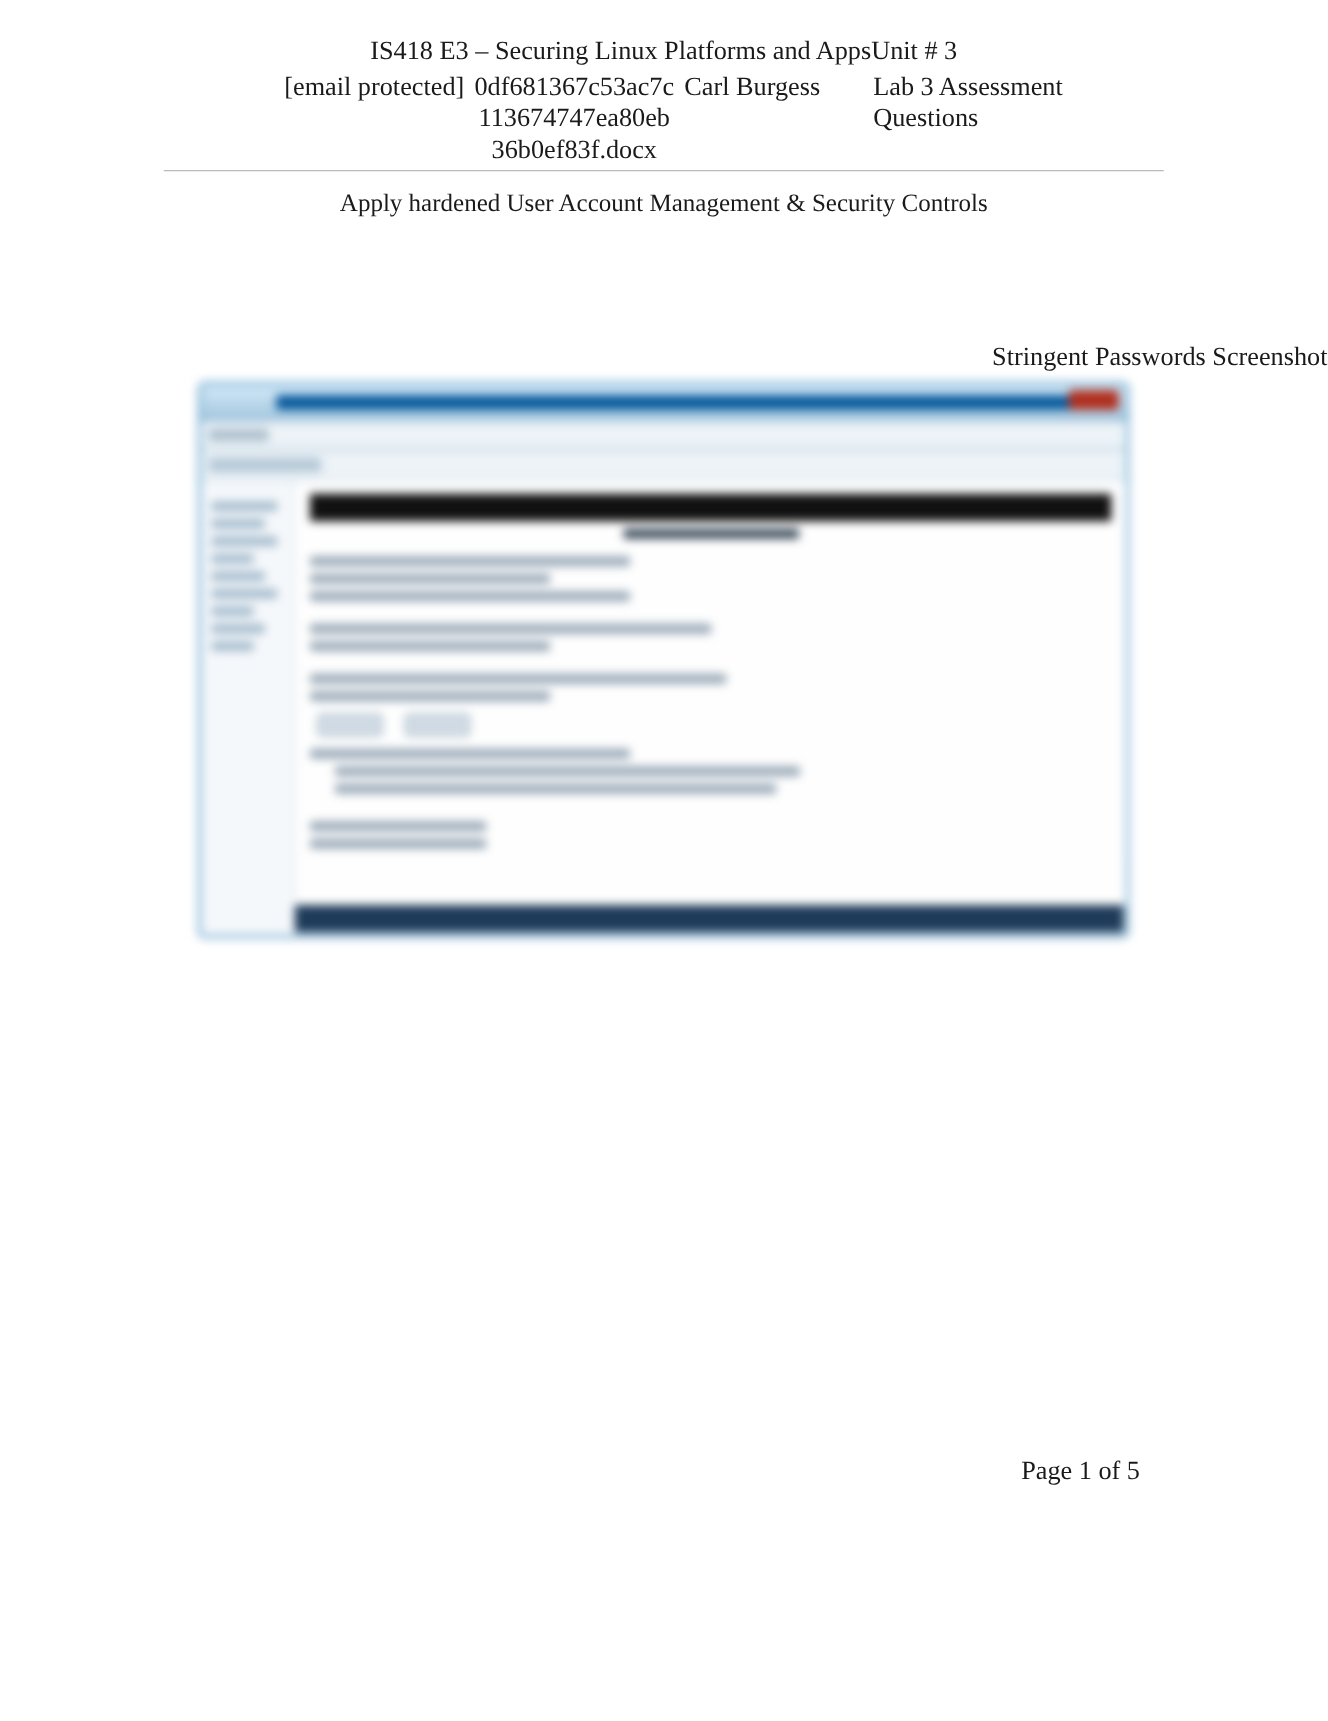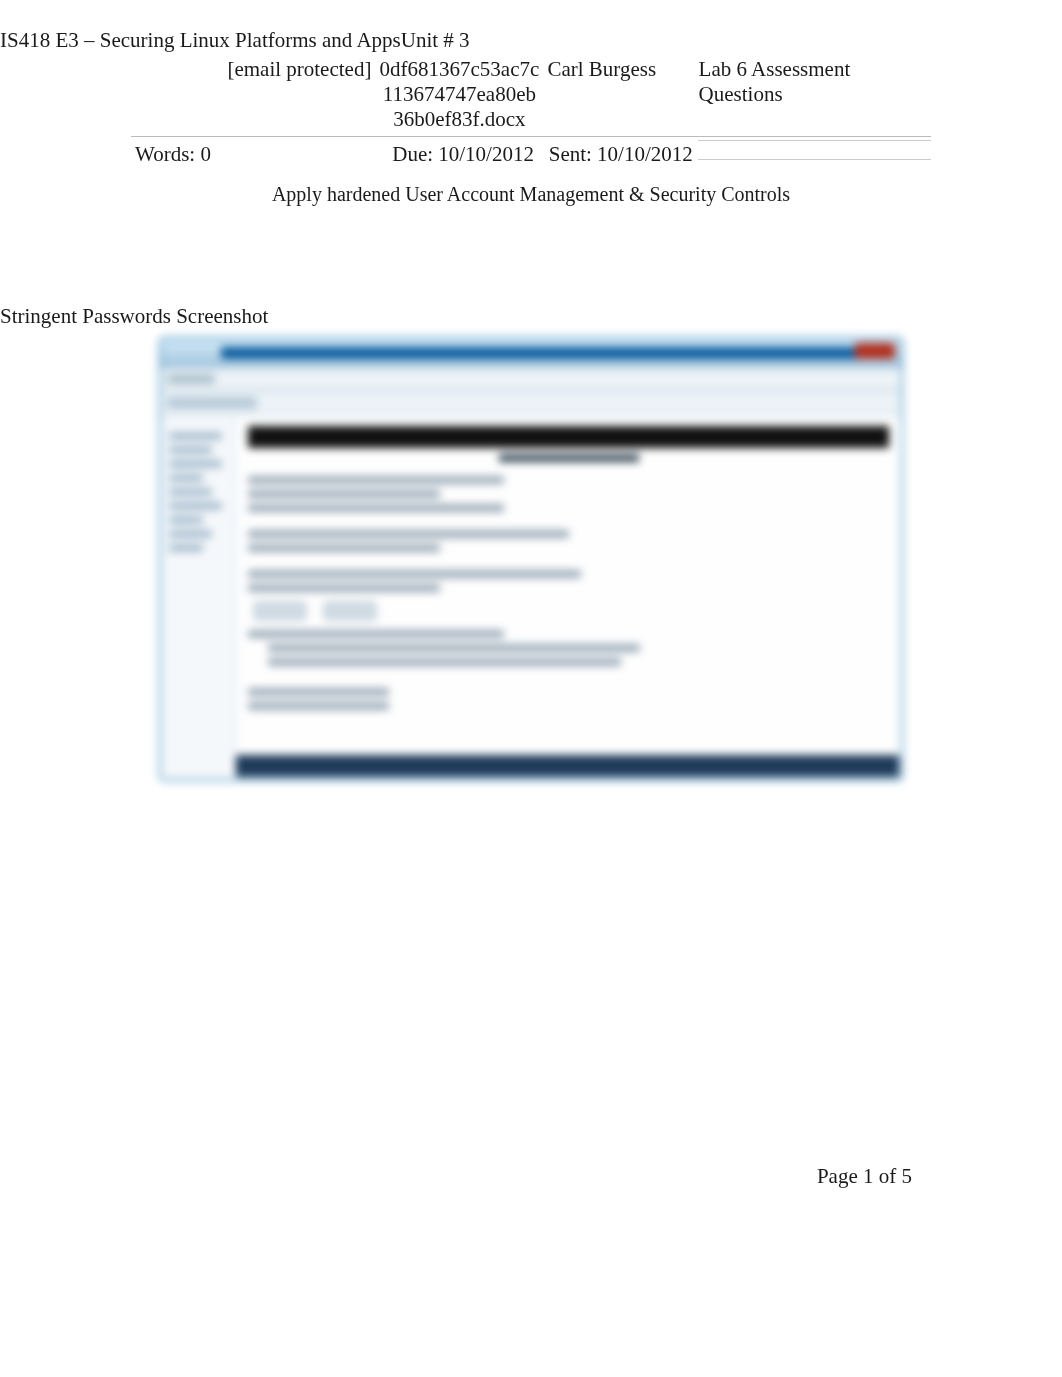--- a/index.html
+++ b/index.html
@@ -12,20 +12,21 @@
   }
   .page {
     width: 1062px;
     min-height: 1377px;
     position: relative;
     box-sizing: border-box;
   }
 
   
   .doc-title {
+    text-align: center;
     font-size: 21px;
     padding-top: 28px;
   }
   .meta-table {
     width: 800px;
     margin: 2px auto 0;
     border-collapse: collapse;
     font-size: 21px;
   }
   .meta-table td {
@@ -61,24 +62,25 @@
     border-top: 1px solid #ccc;
     border-bottom: 1px solid #ccc;
   }
 
   .section-title {
     text-align:center;
     font-size: 20px;
     margin-top: 14px;
   }
   .caption {
-    text-align:left;
+    text-align:right;
     font-size: 21px;
     margin-top: 98px;
     margin-bottom: 8px;
+    margin-left: 41px;
   }
 
   
   .screenshot-frame {
     width: 740px;
     height: 440px;
     margin: 0 auto;
     border: 2px solid #5aa0cd;
     border-radius: 5px;
     background: linear-gradient(to bottom, #eef4f8 0%, #e4ecf2 100%);
@@ -216,33 +218,27 @@
   <table class="meta-table">
     <tbody>
         <tr class="row1">
       <td class="col-a">[email protected]</td>
       <td class="col-b center-text">
         <div>0df681367c53ac7c</div>
         <div>113674747ea80eb</div>
         <div>36b0ef83f.docx</div>
       </td>
       <td class="col-c">Carl Burgess</td>
-      <td class="col-d">Lab 6 Assessment Questions</td>
+      <td class="col-d">Lab 3 Assessment Questions</td>
     </tr>
   </tbody>
     </table>
 
   <div class="thin-sep"></div>
 
-  <div class="meta-row2">
-    <div class="cell" style="width:250px;">Words: 0</div>
-    <div class="cell" style="width:160px; text-align:center;">Due: 10/10/2012</div>
-    <div class="cell" style="width:150px;">Sent: 10/10/2012</div>
-    <div class="worth-box"></div>
-  </div>
 
   <div class="section-title">Apply hardened User Account Management &amp; Security Controls</div>
 
   <div class="caption">Stringent Passwords Screenshot</div>
 
   <div class="screenshot-frame">
     <div class="win-titlebar">
       <div class="title-strip"></div>
       <div class="win-close"></div>
     </div>

